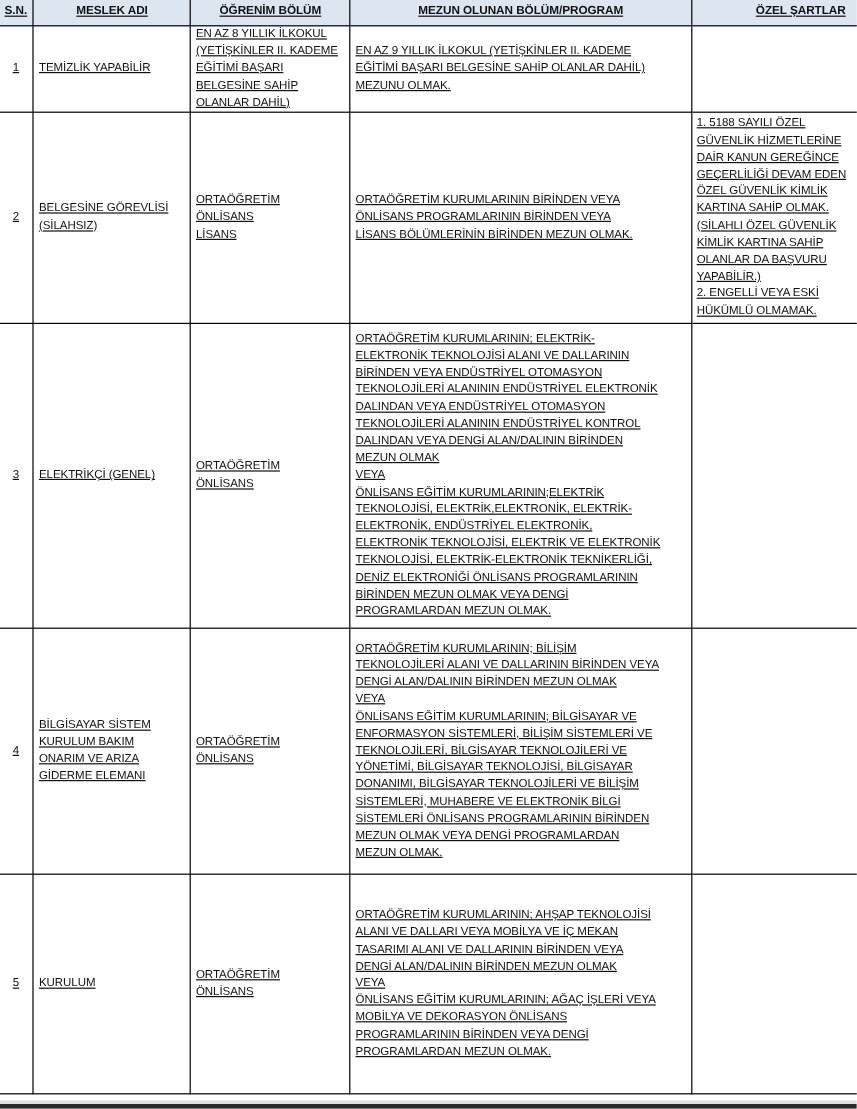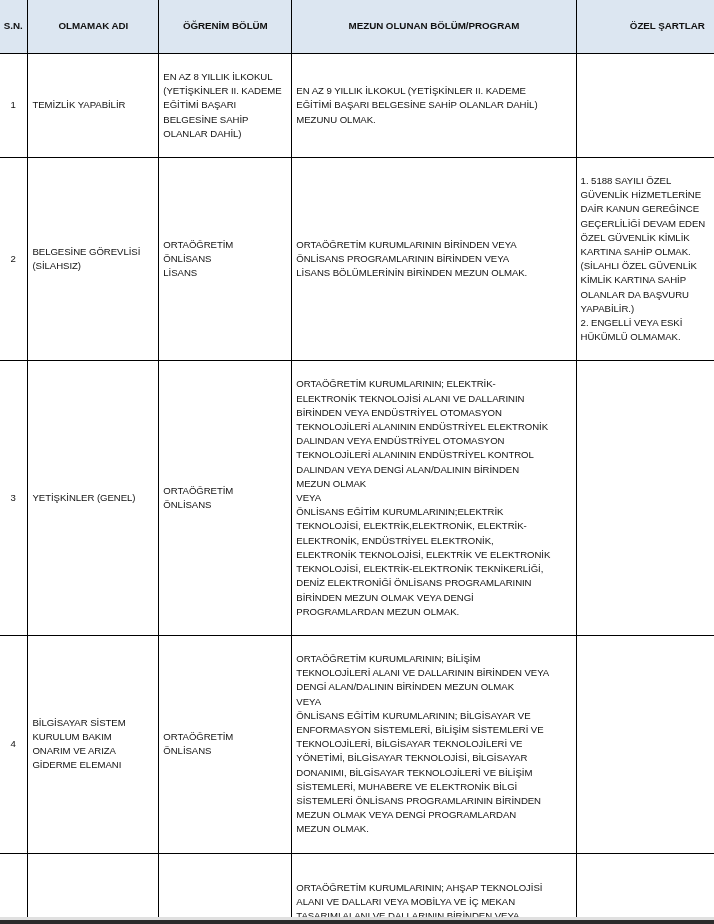--- a/index.html
+++ b/index.html
@@ -10,23 +10,24 @@
   }
   .tbl {
     position:absolute; left:-1px; top:0;
     border-collapse:collapse; table-layout:fixed;
     width:760px;
   }
   .tbl td, .tbl th {
     border:1.5px solid #000;
     font-size:9.6px; line-height:14.2px;
     color:#111; vertical-align:middle;
-    padding:16px 4px;
+    padding:0 4px;
     letter-spacing:-0.05px;
     white-space:pre-line;
+    text-decoration:underline;
   }
   .tbl th {
     background:#dce6f1; font-weight:bold; text-align:center; height:21px;
     font-size:9.8px;
   }
   .tbl tr:first-child th { border-top:none; }
   .tbl th:first-child, .tbl td:first-child { border-left:none; }
   .c-sn { width:27px; text-align:center; }
   .c-name { width:122px; }
   .c-level { width:124px; }
@@ -53,21 +54,21 @@
   <colgroup>
     <col class="c-sn">
       <col class="c-name">
       <col class="c-level">
       <col class="c-grad">
       <col class="c-extra">
   </colgroup>
   <tbody>
       <tr>
     <th>S.N.</th>
-    <th>OLMAMAK ADI</th>
+    <th>MESLEK ADI</th>
     <th>ÖĞRENİM BÖLÜM</th>
     <th>MEZUN OLUNAN BÖLÜM/PROGRAM</th>
     <th>ÖZEL ŞARTLAR</th>
   </tr>
   <tr class="r1">
     <td class="sn">1</td>
     <td>TEMİZLİK YAPABİLİR</td>
     <td>EN AZ 8 YILLIK İLKOKUL
 (YETİŞKİNLER II. KADEME
 EĞİTİMİ BAŞARI
@@ -96,21 +97,21 @@
 KARTINA SAHİP OLMAK.
 (SİLAHLI ÖZEL GÜVENLİK
 KİMLİK KARTINA SAHİP
 OLANLAR DA BAŞVURU
 YAPABİLİR.)
 2. ENGELLİ VEYA ESKİ
 HÜKÜMLÜ OLMAMAK.</td>
   </tr>
   <tr class="r3">
     <td class="sn">3</td>
-    <td>YETİŞKİNLER (GENEL)</td>
+    <td>ELEKTRİKÇİ (GENEL)</td>
     <td>ORTAÖĞRETİM
 ÖNLİSANS</td>
     <td>ORTAÖĞRETİM KURUMLARININ; ELEKTRİK-
 ELEKTRONİK TEKNOLOJİSİ ALANI VE DALLARININ
 BİRİNDEN VEYA ENDÜSTRİYEL OTOMASYON
 TEKNOLOJİLERİ ALANININ ENDÜSTRİYEL ELEKTRONİK
 DALINDAN VEYA ENDÜSTRİYEL OTOMASYON
 TEKNOLOJİLERİ ALANININ ENDÜSTRİYEL KONTROL
 DALINDAN VEYA DENGİ ALAN/DALININ BİRİNDEN
 MEZUN OLMAK

